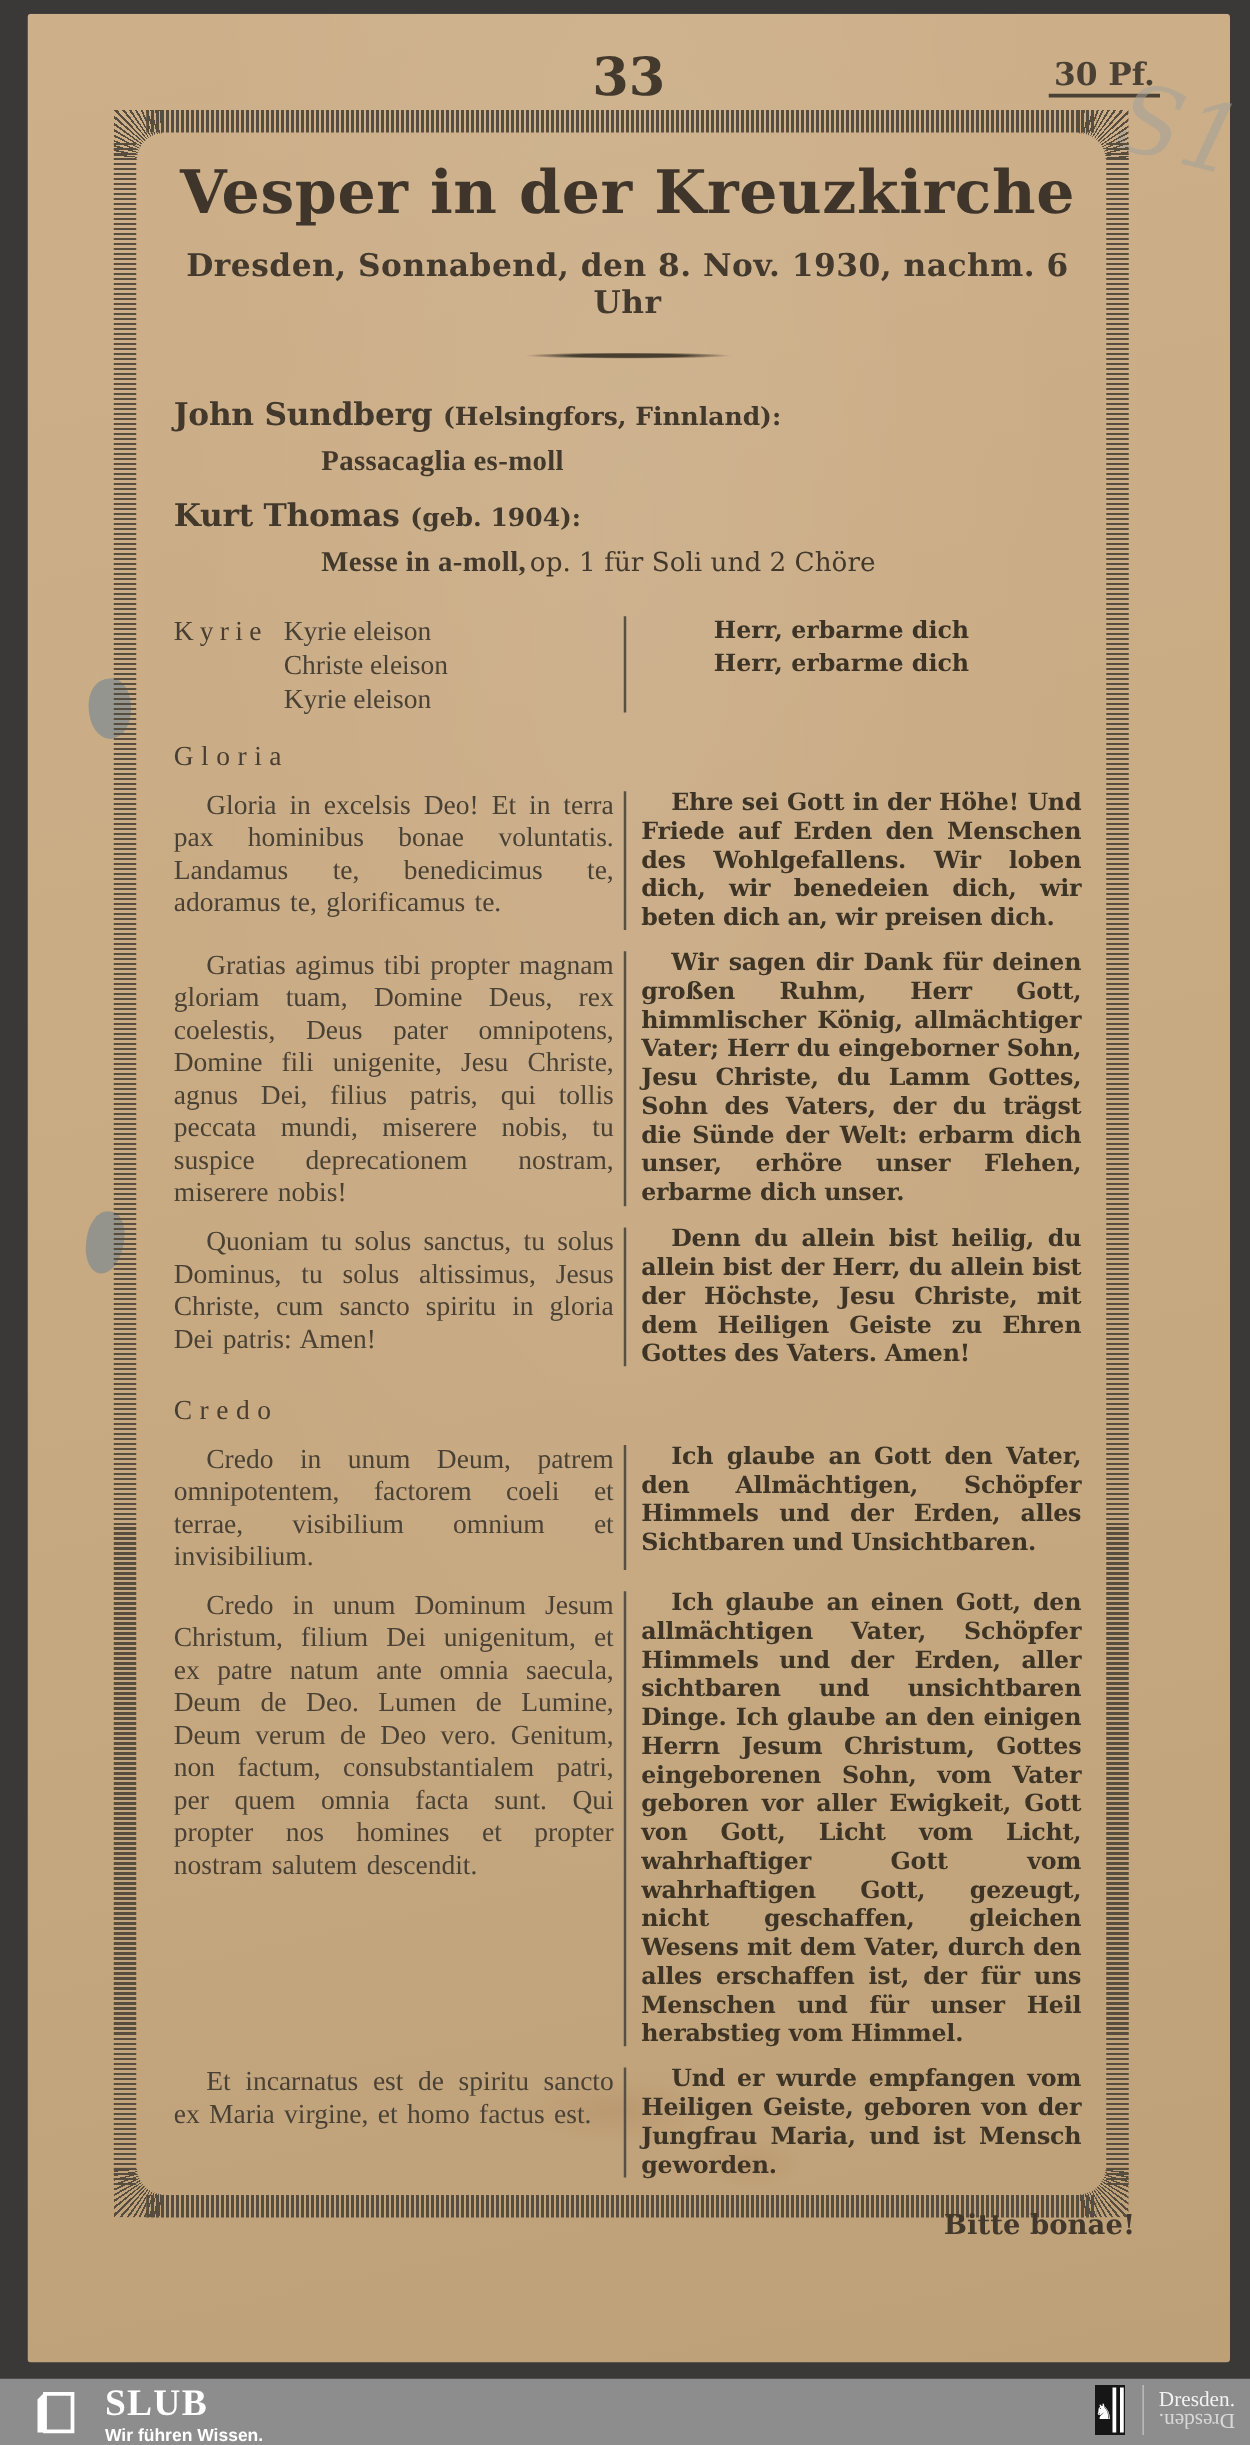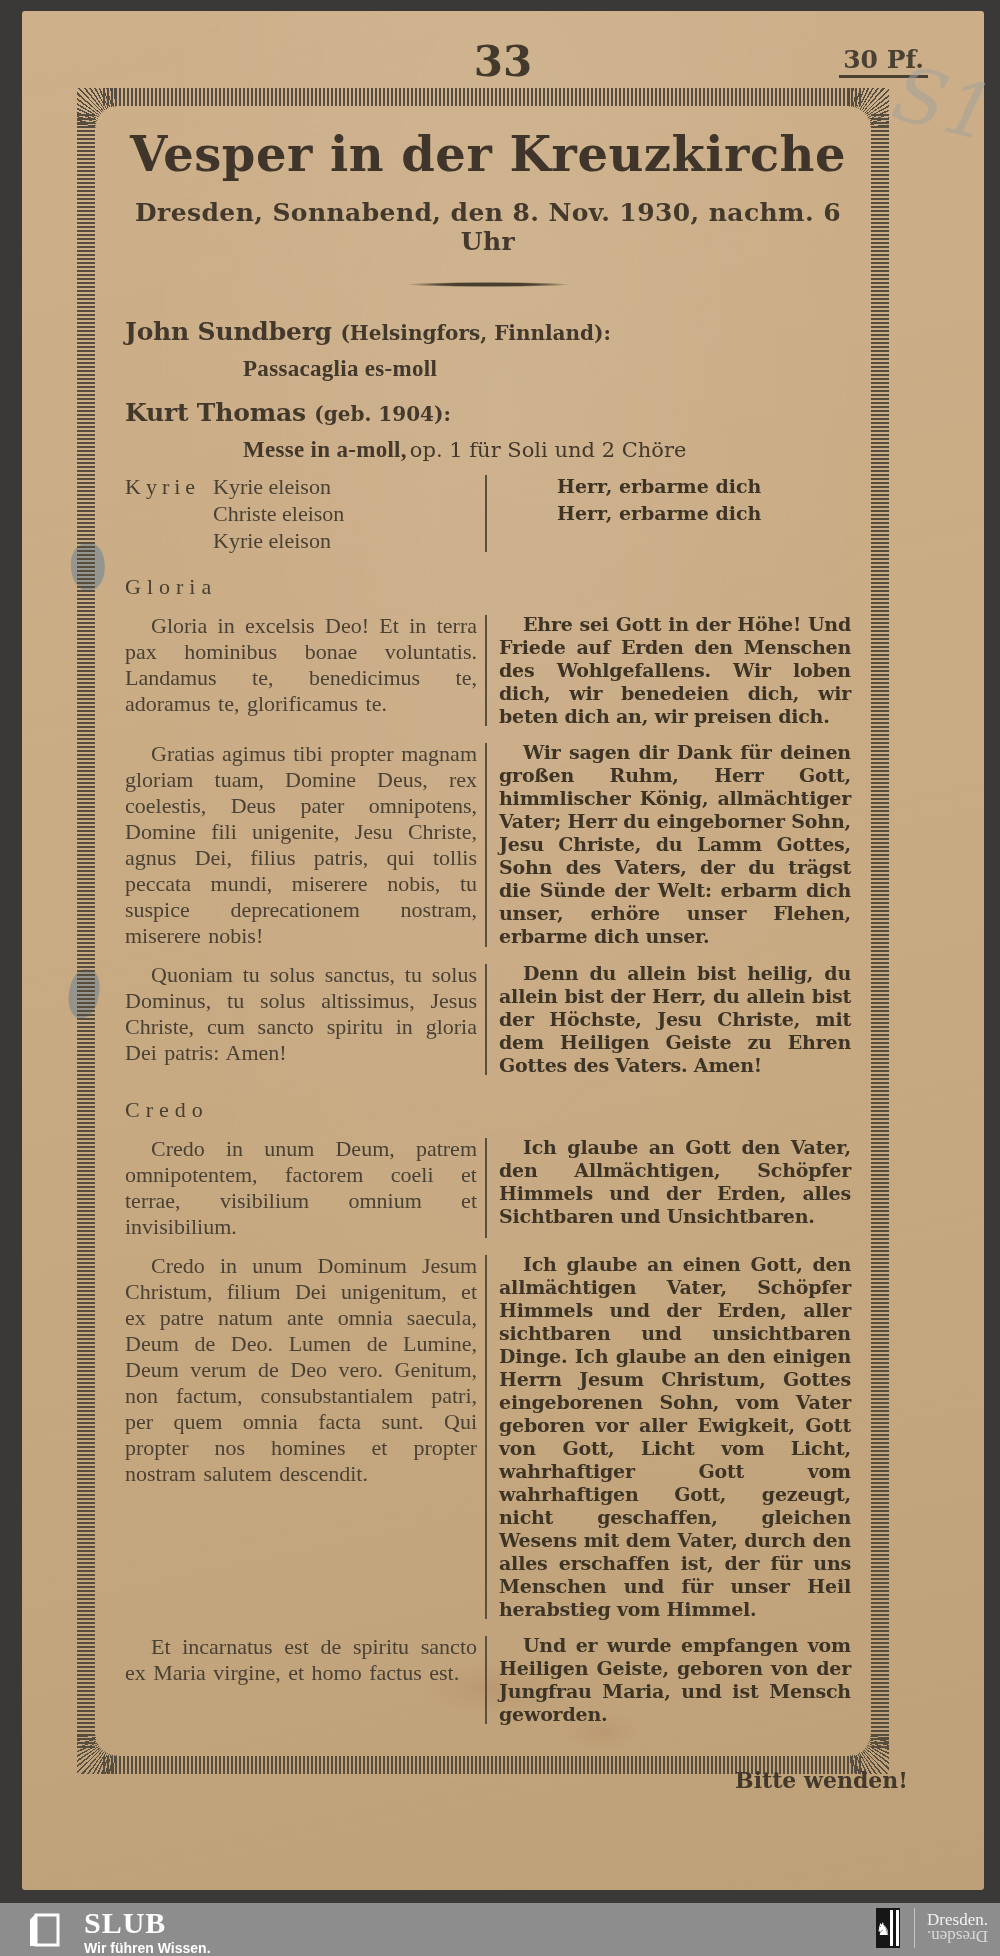--- a/index.html
+++ b/index.html
@@ -11,21 +11,21 @@
   
   .paper {
     position:absolute; left:22px; top:11px; width:962px; height:1879px;
     background:
       radial-gradient(ellipse at 50% 22%, rgba(255,255,255,0.07), rgba(255,255,255,0) 55%),
       linear-gradient(168deg, #cdb08a 0%, #c9ab84 38%, #c5a77f 70%, #bda077 100%);
     border-radius:3px;
     color:#463c2e;
   }
   
-  .frame { position:absolute; left:55px; top:77px; width:812px; height:1686px; }
+  .frame { position:absolute; left:69px; top:77px; width:812px; height:1686px; }
   .hatch { position:absolute; }
   .hatch-top, .hatch-bottom {
     left:26px; right:26px; height:18px;
     background:repeating-linear-gradient(90deg, #564d3f 0 2px, rgba(0,0,0,0) 2px 4px);
   }
   .hatch-top { top:0; } .hatch-bottom { bottom:0; }
   .hatch-left, .hatch-right {
     top:26px; bottom:26px; width:18px;
     background:repeating-linear-gradient(0deg, #564d3f 0 2px, rgba(0,0,0,0) 2px 4px);
   }
@@ -109,21 +109,21 @@
   .col-rule { width:2px; background:#5a5040; margin:2px 12px 2px 8px; }
   .col-german { flex:1; }
   .lat-par {
     font-family:"Liberation Serif", serif; font-size:22px; line-height:26px;
     color:#4a4135; text-align:justify; text-indent:26px; word-spacing:2px; margin:0;
   }
   .ger-par {
     font-family:"DejaVu Serif", serif; font-weight:bold; font-size:19px; line-height:23px;
     color:#3d3426; text-align:justify; text-indent:24px; letter-spacing:-0.2px; margin:0;
   }
-  .kyrie-row { margin-top:10px; }
+  .kyrie-row { margin-top:28px; }
   .kyrie-left { display:flex; }
   .kyrie-label {
     width:88px; font-family:"Liberation Serif", serif; font-size:22px;
     letter-spacing:5px; color:#473d30; padding-top:1px;
   }
   .kyrie-lines div {
     font-family:"Liberation Serif", serif; font-size:22px; line-height:27px; color:#4a4135;
   }
   .kyrie-german { padding-left:58px; }
   .kyrie-german div {
@@ -286,21 +286,21 @@
               <p class="lat-par">Et incarnatus est de spiritu sancto ex Maria virgine, et homo factus est.</p>
             </div>
           <div class="col-rule"></div>
           <div class="col-german">
               <p class="ger-par">Und er wurde empfangen vom Heiligen Geiste, geboren von der Jungfrau Maria, und ist Mensch geworden.</p>
             </div>
         </div>
       </div>
     </div>
 
-    <div class="turn-note">Bitte wenden!</div>
+    <div class="turn-note">Bitte bonae!</div>
   </div>
 
   <div class="footer-bar">
     <div class="footer-left">
       <svg class="book-icon" viewBox="0 0 34 38">
         <path d="M8 4 L30 4 L30 34 L8 34 Z" fill="none" stroke="#ffffff" stroke-width="3"></path>
         <path d="M8 4 L3 9 L3 34 L8 34" fill="#ffffff" stroke="#ffffff" stroke-width="2"></path>
       </svg>
       <div class="slub-textblock">
         <div class="slub-wordmark">SLUB</div>

